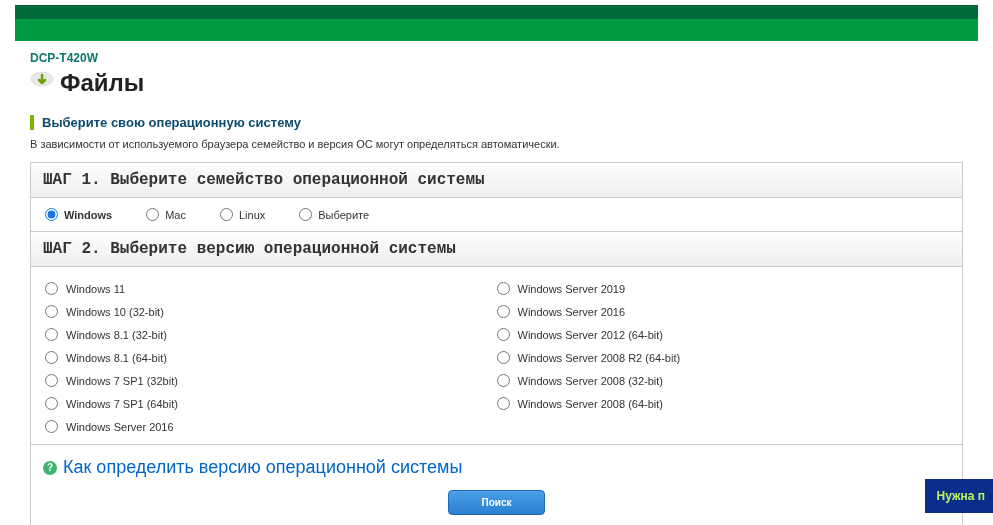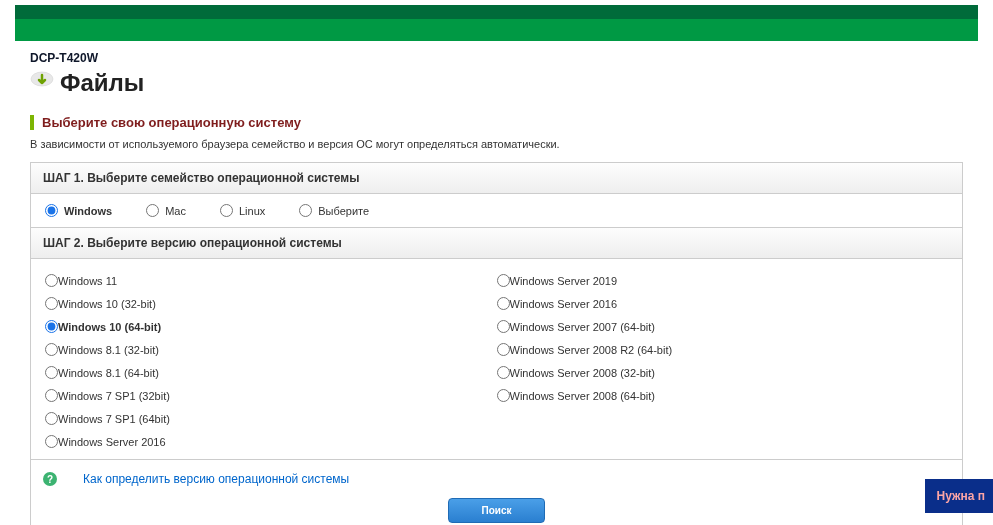--- a/index.html
+++ b/index.html
@@ -1,44 +1,44 @@
 <!DOCTYPE html>
 <html><head>
 <meta charset="utf-8">
 <style>
   * { box-sizing: border-box; margin: 0; padding: 0; }
   body { font-family: Arial, Helvetica, sans-serif; font-size: 12px; color: #333; background: #fff; width: 993px; }
   .topbar { height: 14px; background: #006b3a; margin: 5px 15px 0 15px; }
   .green-banner { height: 22px; background: #009944; margin: 0 15px; }
   .content { padding: 10px 30px; }
-  .product { color: #0f172a; font-size: 12px; font-weight: bold; margin-bottom: 4px; }
+  .product { color: #0f766e; font-size: 12px; font-weight: bold; margin-bottom: 4px; }
   .title-row { display: flex; gap: 6px; margin-bottom: 18px; }
   .cloud-icon { width: 24px; height: 20px; position: relative; }
   .cloud-icon svg { display: block; }
   .title { font-size: 24px; font-weight: bold; color: #222; }
-  .subhead { border-left: 4px solid #7db503; padding-left: 8px; font-size: 13px; font-weight: bold; color: #7f1d1d; margin-bottom: 8px; }
+  .subhead { border-left: 4px solid #7db503; padding-left: 8px; font-size: 13px; font-weight: bold; color: #0c4a6e; margin-bottom: 8px; }
   .hint { font-size: 11px; color: #333; margin-bottom: 12px; }
   .panel { border: 1px solid #ccc; }
-  .step-head { background: linear-gradient(#fdfdfd, #eeeeee); border-bottom: 1px solid #ccc; padding: 8px 12px; font-weight: bold; font-size: 12px; }
+  .step-head { background: linear-gradient(#fdfdfd, #eeeeee); border-bottom: 1px solid #ccc; padding: 8px 12px; font-weight: bold; font-size: 16px; font-family: Liberation Mono, monospace; }
   .step-head.second { border-top: 1px solid #ccc; }
   .family-row { padding: 10px 14px; display: flex; gap: 34px; align-items: flex-start; }
   .radio-item { display: flex; align-items: center; gap: 6px; font-size: 11px; cursor: pointer; }
   .radio-item.selected { font-weight: bold; }
   .radio-item input { margin: 0; accent-color: #1a73e8; }
   .versions { display: flex; padding: 10px 14px 6px 14px; }
   .col { flex: 1; display: flex; flex-direction: column; }
-  .ver-item { display: flex; align-items: center; font-size: 11px; padding: 5px 0; cursor: pointer; }
+  .ver-item { display: flex; align-items: center; gap: 8px; font-size: 11px; padding: 5px 0; cursor: pointer; }
   .ver-item.selected { font-weight: bold; }
   .ver-item input { margin: 0; accent-color: #1a73e8; }
   .help-row { border-top: 1px solid #ccc; padding: 12px; display: flex; align-items: center; gap: 6px; }
-  .help-row a { color: #0066cc; text-decoration: none; font-size: 12px; margin-left: 20px; }
+  .help-row a { color: #0066cc; text-decoration: none; font-size: 18px; }
   .qicon { width: 14px; height: 14px; border-radius: 50%; background: #3cb371; color: #fff; font-size: 10px; font-weight: bold; display: flex; align-items: center; justify-content: center; }
   .btn-row { text-align: center; padding: 0 12px 14px 12px; }
   .search-btn { background: linear-gradient(#4a9fe8, #2a7fd0); border: 1px solid #1f6bb5; border-radius: 4px; color: #fff; font-weight: bold; font-size: 10px; padding: 6px 32px; cursor: pointer; }
-  .floater { position: fixed; right: 0; bottom: 12px; background: #0a2e8a; color: #fca5a5; font-size: 12px; font-weight: bold; padding: 10px 8px 10px 12px; }
+  .floater { position: fixed; right: 0; bottom: 12px; background: #0a2e8a; color: #bef264; font-size: 12px; font-weight: bold; padding: 10px 8px 10px 12px; }
 </style>
 </head>
 <body>
 
 <div class="topbar"></div>
 <div class="green-banner"></div>
 
 <div class="content">
   <div class="product">DCP-T420W</div>
   <div class="title-row">
@@ -81,24 +81,20 @@
     <div class="versions">
       <div class="col">
         <label class="ver-item">
             <input type="radio" name="ver" style="">
             <span>Windows 11</span>
           </label>
         <label class="ver-item">
             <input type="radio" name="ver" style="">
             <span>Windows 10 (32-bit)</span>
           </label>
-        <label class="ver-item selected">
-            <input type="radio" name="ver" checked="" style="">
-            <span>Windows 10 (64-bit)</span>
-          </label>
         <label class="ver-item">
             <input type="radio" name="ver" style="">
             <span>Windows 8.1 (32-bit)</span>
           </label>
         <label class="ver-item">
             <input type="radio" name="ver" style="">
             <span>Windows 8.1 (64-bit)</span>
           </label>
         <label class="ver-item">
             <input type="radio" name="ver" style="">
@@ -117,21 +113,21 @@
         <label class="ver-item">
             <input type="radio" name="ver" style="">
             <span>Windows Server 2019</span>
           </label>
         <label class="ver-item">
             <input type="radio" name="ver" style="">
             <span>Windows Server 2016</span>
           </label>
         <label class="ver-item">
             <input type="radio" name="ver" style="">
-            <span>Windows Server 2007 (64-bit)</span>
+            <span>Windows Server 2012 (64-bit)</span>
           </label>
         <label class="ver-item">
             <input type="radio" name="ver" style="">
             <span>Windows Server 2008 R2 (64-bit)</span>
           </label>
         <label class="ver-item">
             <input type="radio" name="ver" style="">
             <span>Windows Server 2008 (32-bit)</span>
           </label>
         <label class="ver-item">

